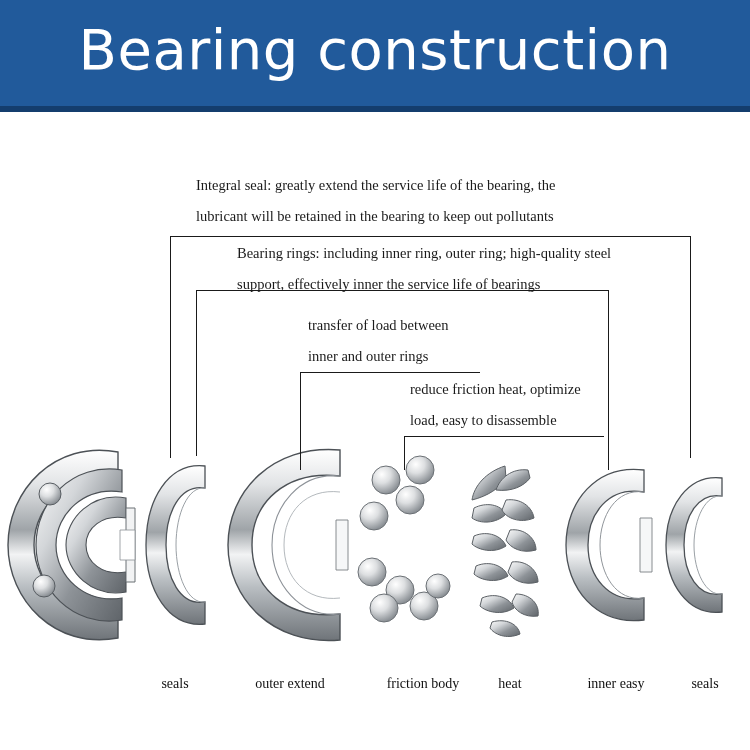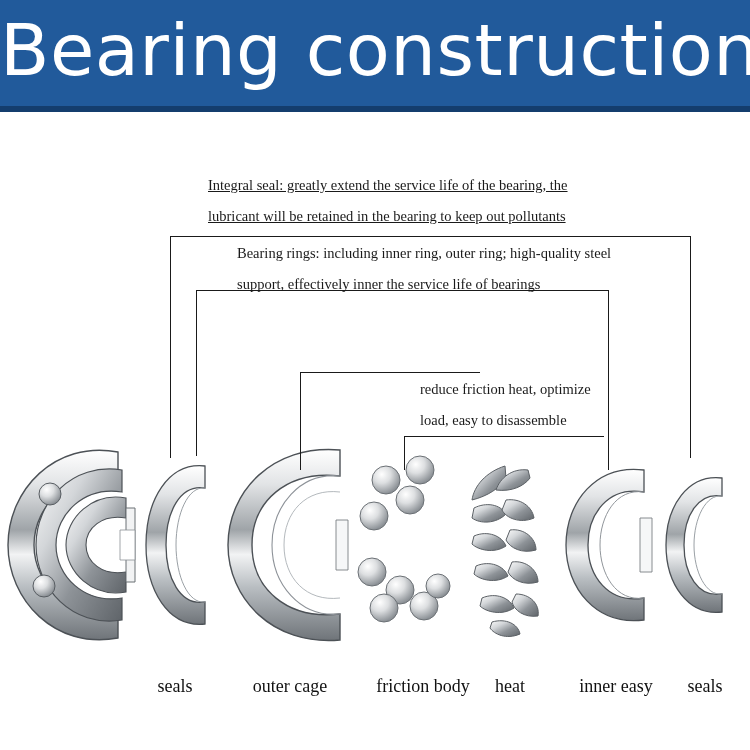--- a/index.html
+++ b/index.html
@@ -34,21 +34,21 @@
     height: 6px;
     background: #143d6d;
   }
   #title {
     position: absolute;
     left: 0;
     top: 8px;
     width: 750px;
     text-align: center;
     color: #ffffff;
-    font-size: 72px;
+    font-size: 56px;
     font-weight: 400;
     letter-spacing: 0.5px;
     font-family: "DejaVu Sans", sans-serif;
     line-height: 84px;
     white-space: nowrap;
   }
   
   .callout {
     position: absolute;
     color: #1a1a1a;
@@ -67,21 +67,21 @@
   }
   .vline {
     position: absolute;
     width: 1px;
     background: #1a1a1a;
   }
   
   .blabel {
     position: absolute;
     color: #111111;
-    font-size: 18px;
+    font-size: 14px;
     font-family: "Liberation Serif", serif;
     text-align: center;
     white-space: nowrap;
   }
   
   #parts {
     position: absolute;
     left: 0;
     top: 0;
     width: 750px;
@@ -215,37 +215,41 @@
   <div class="hline" style="left:196px; top:290px; width:412px;"></div>
   <div class="vline" style="left:196px; top:290px; height:166px;"></div>
   <div class="vline" style="left:608px; top:290px; height:180px;"></div>
 
   <div class="hline" style="left:300px; top:372px; width:180px;"></div>
   <div class="vline" style="left:300px; top:372px; height:98px;"></div>
 
   <div class="hline" style="left:404px; top:436px; width:200px;"></div>
   <div class="vline" style="left:404px; top:436px; height:34px;"></div>
 
-  <div class="callout" style="left:208px; top:170px;text-decoration:underline;">
+  <div class="callout" style="left:196px; top:170px;">
     <span class="line">Integral seal: greatly extend the service life of the bearing, the</span>
     <span class="line">lubricant will be retained in the bearing to keep out pollutants</span>
   </div>
 
   <div class="callout" style="left:204px; top:238px;margin-left:33px;">
     <span class="line">Bearing rings: including inner ring, outer ring; high-quality steel</span>
     <span class="line">support, effectively inner the service life of bearings</span>
   </div>
 
-
-  <div class="callout" style="left:420px; top:374px;">
+  <div class="callout" style="left:308px; top:310px;">
+    <span class="line">transfer of load between</span>
+    <span class="line">inner and outer rings</span>
+  </div>
+
+  <div class="callout" style="left:410px; top:374px;">
     <span class="line">reduce friction heat, optimize</span>
     <span class="line">load, easy to disassemble</span>
   </div>
 
   <div class="blabel" style="left:120px; top:676px; width:110px;">seals</div>
-  <div class="blabel" style="left:230px; top:676px; width:120px;">outer cage</div>
+  <div class="blabel" style="left:230px; top:676px; width:120px;">outer extend</div>
   <div class="blabel" style="left:358px; top:676px; width:130px;">friction body</div>
   <div class="blabel" style="left:470px; top:676px; width:80px;">heat</div>
   <div class="blabel" style="left:558px; top:676px; width:116px;">inner easy</div>
   <div class="blabel" style="left:666px; top:676px; width:78px;">seals</div>
 
   <div id="footer-bar"></div>
 </div>
 
 </body></html>

